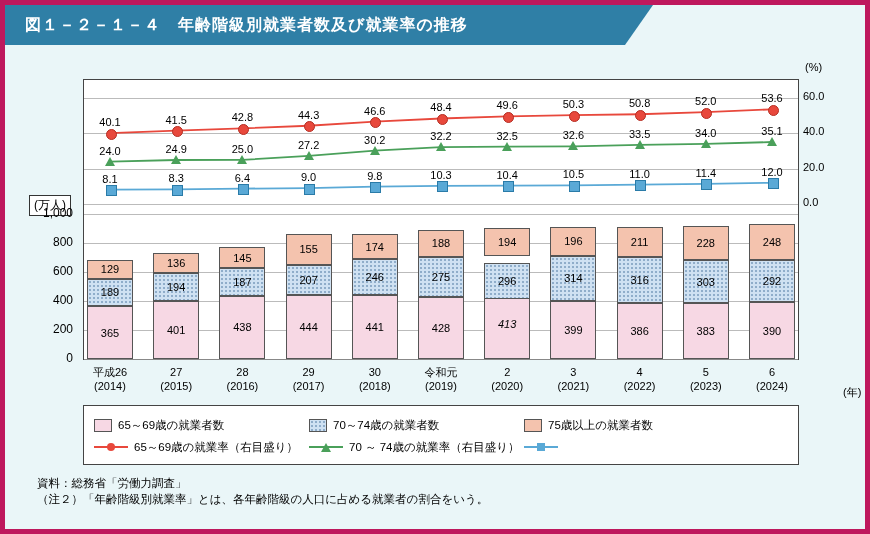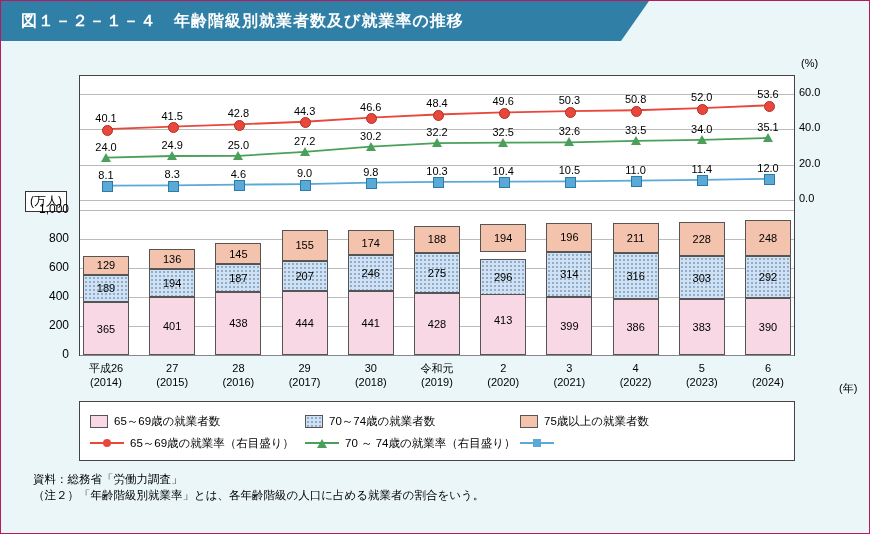--- a/index.html
+++ b/index.html
@@ -6,21 +6,21 @@
   body{
     width:870px;height:534px;
     background:#ffffff;
     font-family:"Liberation Sans", sans-serif;
     overflow:hidden;
   }
   #root{
     position:relative;
     width:870px;height:534px;
     background:#eaf6f8;
-    border:1px solid #be185d;
+    border:5px solid #be185d;
     box-sizing:border-box;
   }
   
   #titlebar{
     position:absolute;left:0;top:0;width:620px;height:40px;
     background:#2f7fa6;
     color:#ffffff;
     font-size:16px;font-weight:bold;
     letter-spacing:1px;
     display:flex;align-items:center;
@@ -164,21 +164,21 @@
           <div class="seg seg65" style="height: 63.945px; bottom: 0px;">441</div>
           <div class="seg seg70 dotpat" style="height: 35.67px; bottom: 63.945px;">246</div>
           <div class="seg seg75" style="height: 25.23px; bottom: 99.615px;">174</div>
         </div>
         <div class="col" style="left: 334px; height: 129.195px;">
           <div class="seg seg65" style="height: 62.06px; bottom: 0px;">428</div>
           <div class="seg seg70 dotpat" style="height: 39.875px; bottom: 62.06px;">275</div>
           <div class="seg seg75" style="height: 27.26px; bottom: 101.935px;">188</div>
         </div>
         <div class="col" style="left: 400.2px; height: 130.935px;">
-          <div class="seg seg65" style="height: 70px; bottom: 0px;">413</div>
+          <div class="seg seg65" style="height: 70px; bottom: 0px; font-style: italic;">413</div>
           <div class="seg seg70 dotpat" style="height: 36px; bottom: 59.885px;">296</div>
           <div class="seg seg75" style="height: 28.13px; bottom: 102.805px;">194</div>
         </div>
         <div class="col" style="left: 466.4px; height: 131.805px;">
           <div class="seg seg65" style="height: 57.855px; bottom: 0px; margin-top: 43px;">399</div>
           <div class="seg seg70 dotpat" style="height: 45.53px; bottom: 57.855px;">314</div>
           <div class="seg seg75" style="height: 28.42px; bottom: 103.385px;">196</div>
         </div>
         <div class="col" style="left: 532.6px; height: 132.385px;">
           <div class="seg seg65" style="height: 55.97px; bottom: 0px;">386</div>
@@ -244,21 +244,21 @@
         <div class="vlabel" style="left: 555.6px; top: 47.8167px;">33.5</div>
         <div class="pt tri" style="border-bottom-color: rgb(74, 160, 90); left: 621.8px; top: 63.9333px;"></div>
         <div class="vlabel" style="left: 621.8px; top: 46.9333px;">34.0</div>
         <div class="pt tri" style="border-bottom-color: rgb(74, 160, 90); left: 688px; top: 61.99px;"></div>
         <div class="vlabel" style="left: 688px; top: 44.99px;">35.1</div>
         <div class="pt sq" style="background: rgb(90, 169, 214); left: 26px; top: 109.69px;"></div>
         <div class="vlabel" style="left: 26px; top: 92.69px;">8.1</div>
         <div class="pt sq" style="background: rgb(90, 169, 214); left: 92.2px; top: 109.337px;"></div>
         <div class="vlabel" style="left: 92.2px; top: 92.3367px;">8.3</div>
         <div class="pt sq" style="background: rgb(90, 169, 214); left: 158.4px; top: 108.63px;"></div>
-        <div class="vlabel" style="left: 158.4px; top: 91.63px;">4.6</div>
+        <div class="vlabel" style="left: 158.4px; top: 91.63px;">6.4</div>
         <div class="pt sq" style="background: rgb(90, 169, 214); left: 224.6px; top: 108.1px;"></div>
         <div class="vlabel" style="left: 224.6px; top: 91.1px;">9.0</div>
         <div class="pt sq" style="background: rgb(90, 169, 214); left: 290.8px; top: 106.687px;"></div>
         <div class="vlabel" style="left: 290.8px; top: 89.6867px;">9.8</div>
         <div class="pt sq" style="background: rgb(90, 169, 214); left: 357px; top: 105.803px;"></div>
         <div class="vlabel" style="left: 357px; top: 88.8033px;">10.3</div>
         <div class="pt sq" style="background: rgb(90, 169, 214); left: 423.2px; top: 105.627px;"></div>
         <div class="vlabel" style="left: 423.2px; top: 88.6267px;">10.4</div>
         <div class="pt sq" style="background: rgb(90, 169, 214); left: 489.4px; top: 105.45px;"></div>
         <div class="vlabel" style="left: 489.4px; top: 88.45px;">10.5</div>

